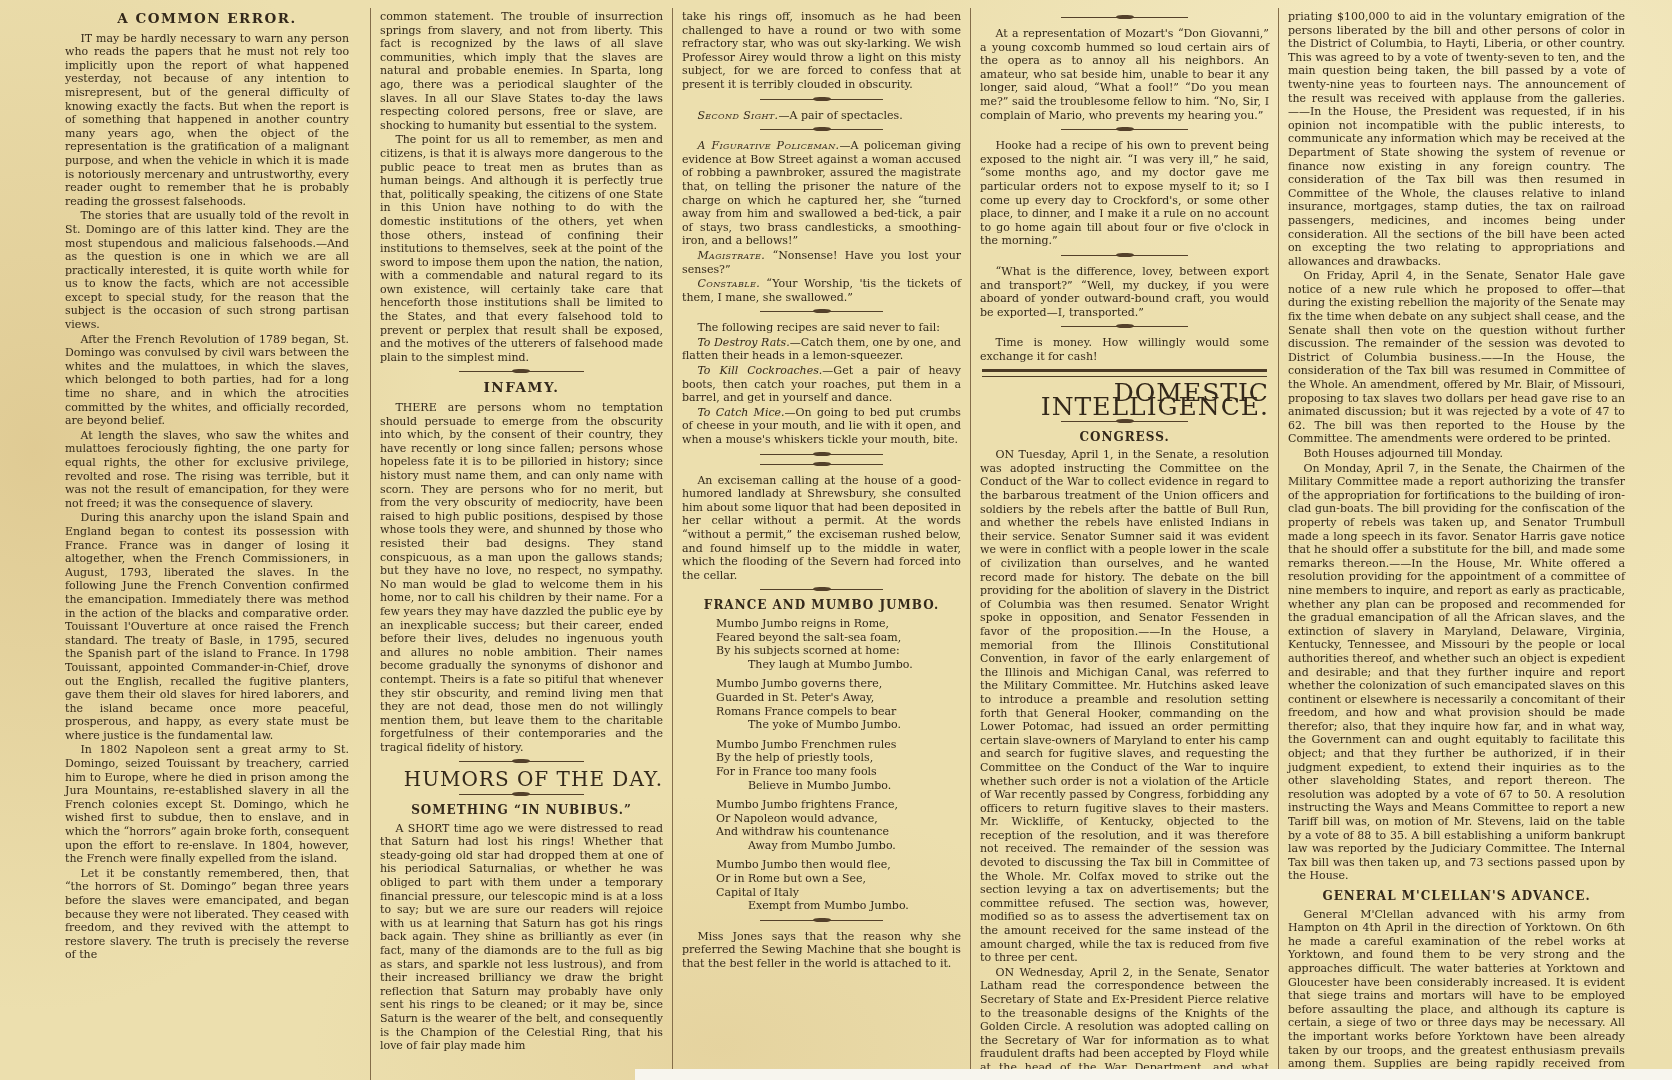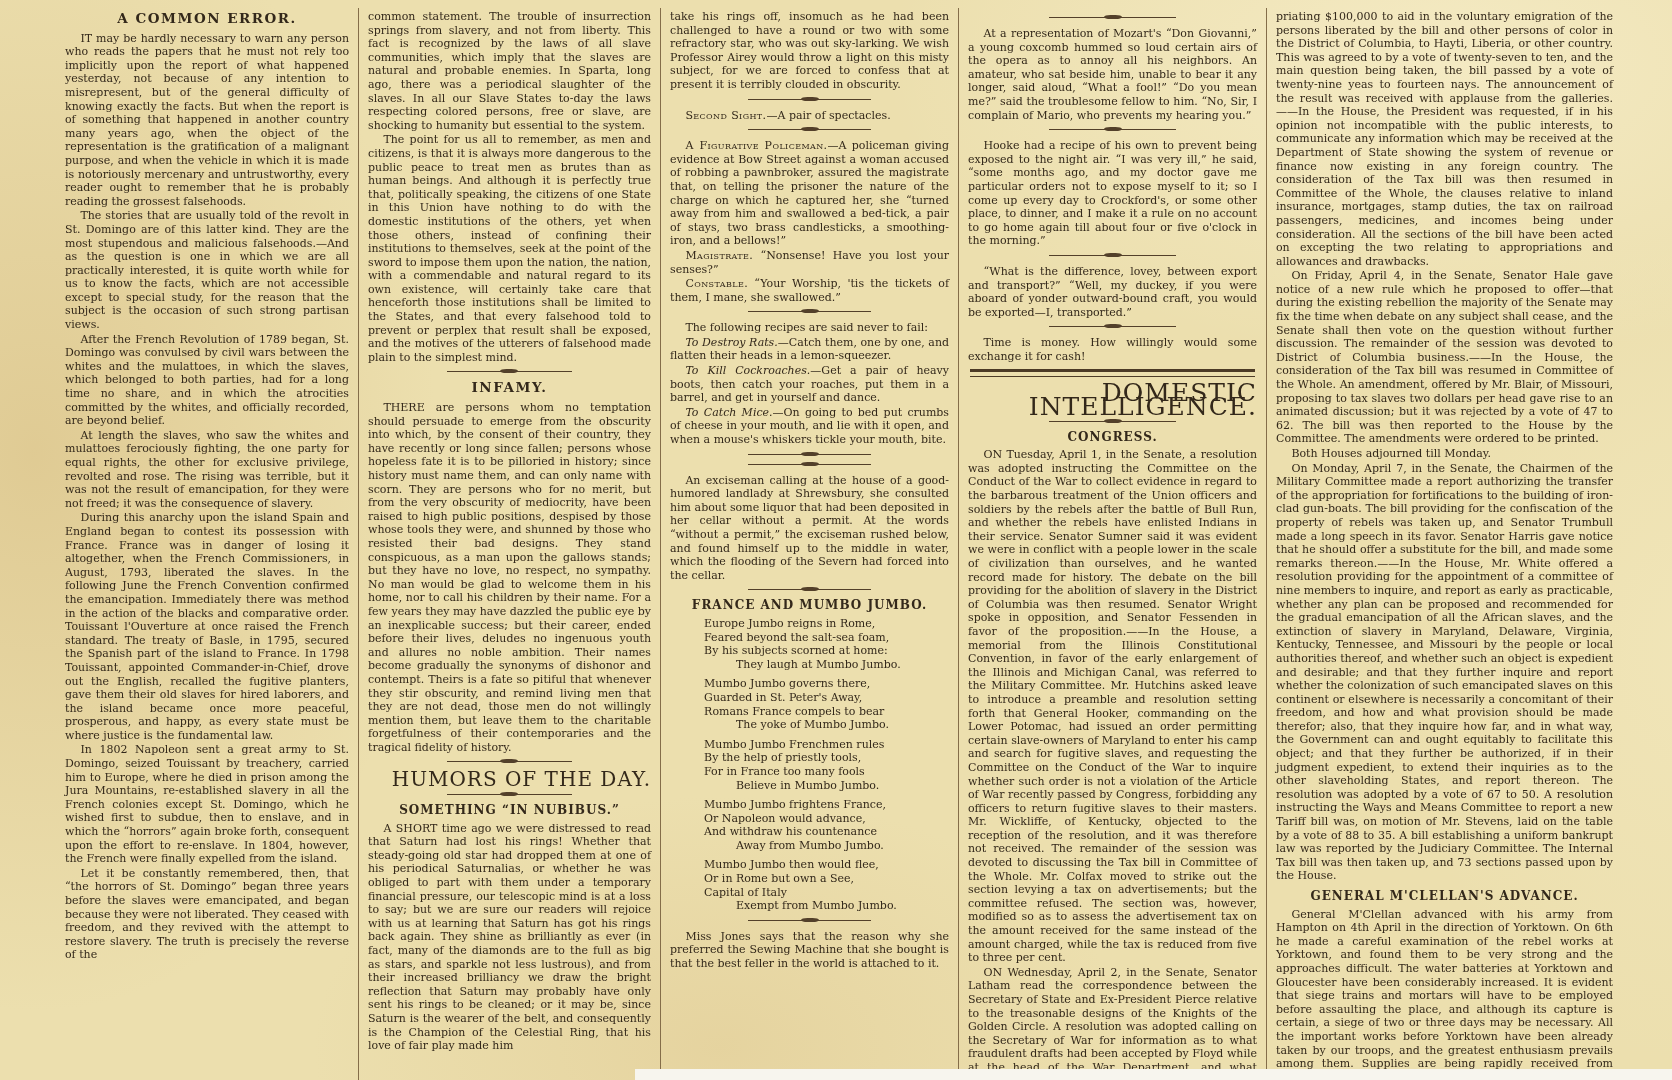--- a/index.html
+++ b/index.html
@@ -13,37 +13,37 @@
       #ecdfae;
     color:#33281a;
     font-family:"DejaVu Serif","Liberation Serif",serif;
     font-size:11px;line-height:13.6px;padding-left:44px;
   }
   .page::after{content:"";position:absolute;bottom:0;left:37%;right:0;height:11px;background:#f7f5ee;}
   .cols{display:flex;height:100%;box-sizing:border-box;padding:8px 12px 0 12px;}
   .col{box-sizing:border-box;padding:2px 9px 0 9px;}
   .col + .col{border-left:1px solid #846d49;}
   .col-1{width:302px;}
-  .col-2{width:302px;}
+  .col-2{width:302px;margin-left:12px;}
   .col-3{width:298px;}
   .col-4{width:308px;}
   .col-5{width:356px;}
   .para,.para2{text-align:justify;margin:0 0 1px 0;text-indent:1.4em;}
   .para2{text-indent:0;}
   .heading{font-size:13.5px;font-weight:bold;text-align:center;letter-spacing:1.5px;margin:2px 0 6px;}
   .heading2{font-size:20px;font-weight:normal;text-align:right;letter-spacing:1px;margin:9px 0 3px;}
   .headingxl{font-size:25px;font-weight:normal;text-align:right;letter-spacing:1px;margin:9px 0 2px;}
   .subhead{font-size:12px;font-weight:bold;text-align:center;letter-spacing:1px;margin:7px 0 4px;}
   .divider{position:relative;width:44%;margin:7px auto;border-top:1px solid #53402a;height:2px;}
   .divider::after{content:"";position:absolute;left:50%;top:-3px;transform:translateX(-50%);
     width:18px;height:4px;background:#53402a;border-radius:50% / 70%;}
   .rule2{border-top:3px solid #4c3b26;border-bottom:1px solid #4c3b26;height:4px;margin:6px 2px;}
   .stanza{margin:4px 0 6px 3.1em;text-align:left;}
   .stanza div:last-child{margin-left:2.9em;}
-  .sc{font-variant:small-caps;letter-spacing:0.4px;}
+  .sc{font-variant:small-caps;letter-spacing:0.4px;font-style:italic;}
   .i{font-style:italic;}
 </style>
 </head>
 <body>
 
 <div class="page">
   <div class="cols">
     <div class="col col-1">
         <div class="heading">A COMMON ERROR.</div>
         <div class="para">IT may be hardly necessary to warn any person who reads the papers that he must not rely too implicitly upon the report of what happened yesterday, not because of any intention to misrepresent, but of the general difficulty of knowing exactly the facts. But when the report is of something that happened in another country many years ago, when the object of the representation is the gratification of a malignant purpose, and when the vehicle in which it is made is notoriously mercenary and untrustworthy, every reader ought to remember that he is probably reading the grossest falsehoods.</div>
@@ -78,21 +78,21 @@
         <div class="para">The following recipes are said never to fail:</div>
         <div class="para"><span class="i">To Destroy Rats.</span><span>—Catch them, one by one, and flatten their heads in a lemon-squeezer.</span></div>
         <div class="para"><span class="i">To Kill Cockroaches.</span><span>—Get a pair of heavy boots, then catch your roaches, put them in a barrel, and get in yourself and dance.</span></div>
         <div class="para"><span class="i">To Catch Mice.</span><span>—On going to bed put crumbs of cheese in your mouth, and lie with it open, and when a mouse's whiskers tickle your mouth, bite.</span></div>
         <div class="divider"></div>
         <div class="divider"></div>
         <div class="para">An exciseman calling at the house of a good-humored landlady at Shrewsbury, she consulted him about some liquor that had been deposited in her cellar without a permit. At the words “without a permit,” the exciseman rushed below, and found himself up to the middle in water, which the flooding of the Severn had forced into the cellar.</div>
         <div class="divider"></div>
         <div class="subhead">FRANCE AND MUMBO JUMBO.</div>
         <div class="stanza">
-          <div>Europe Jumbo reigns in Rome,</div>
+          <div>Mumbo Jumbo reigns in Rome,</div>
           <div>Feared beyond the salt-sea foam,</div>
           <div>By his subjects scorned at home:</div>
           <div>They laugh at Mumbo Jumbo.</div>
         </div>
         <div class="stanza">
           <div>Mumbo Jumbo governs there,</div>
           <div>Guarded in St. Peter's Away,</div>
           <div>Romans France compels to bear</div>
           <div>The yoke of Mumbo Jumbo.</div>
         </div>

